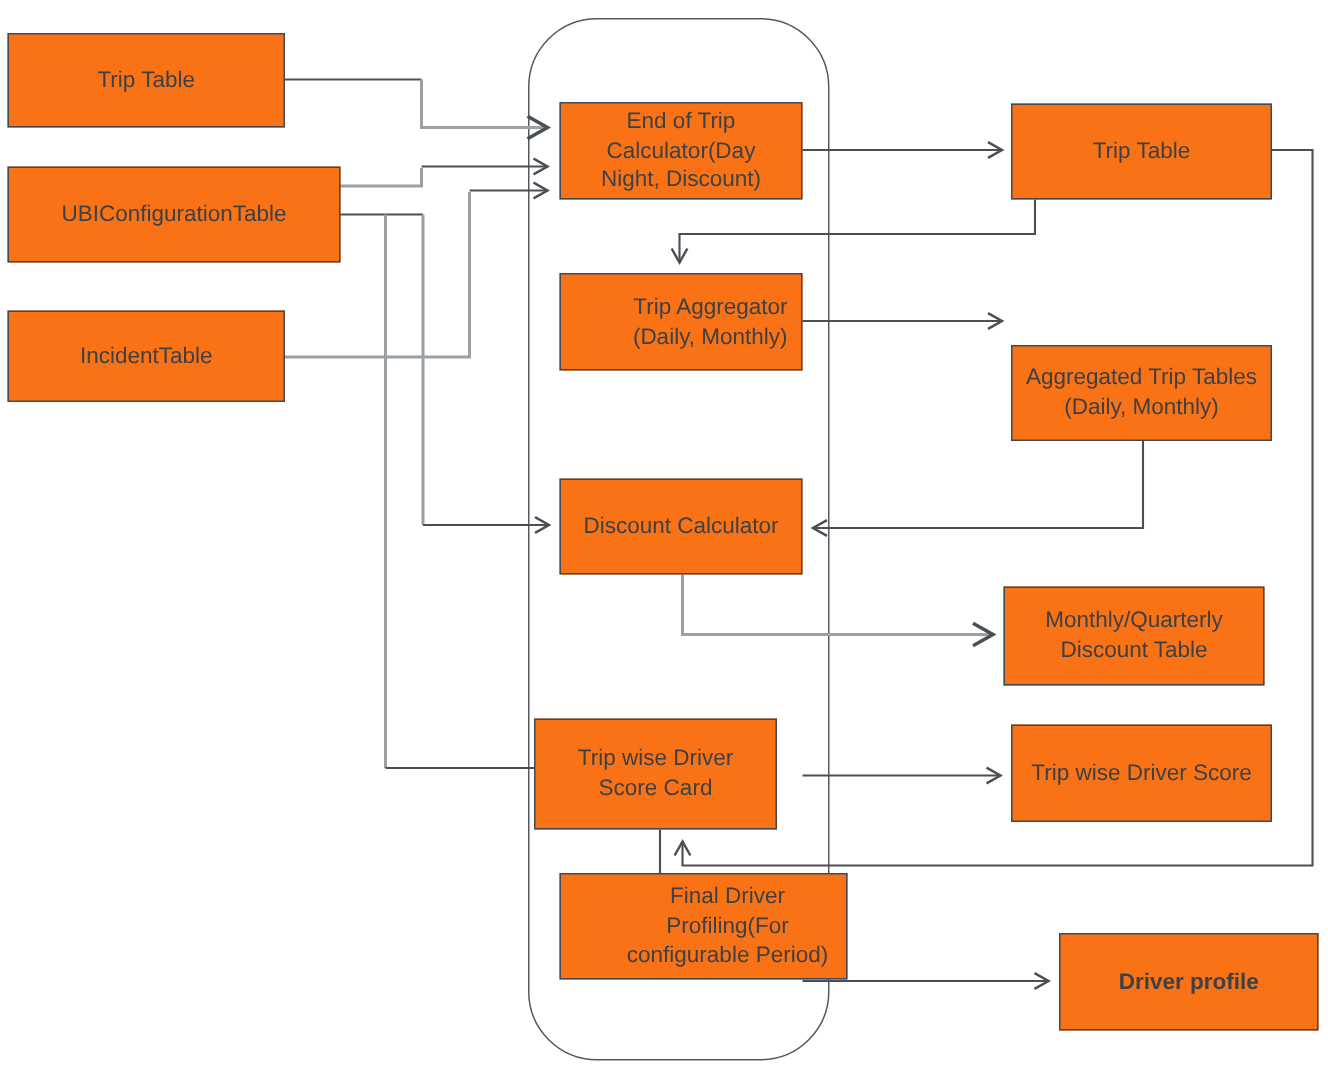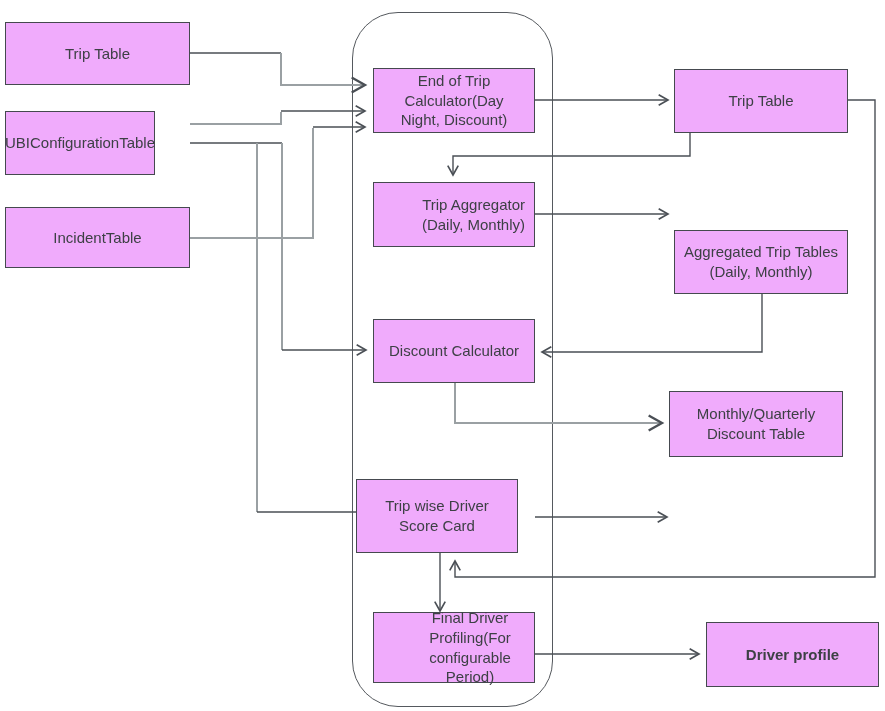--- a/index.html
+++ b/index.html
@@ -30,21 +30,21 @@
     z-index:4;
   }
   
   svg.wires{position:absolute;left:0;top:0;z-index:2;}
   .wire-dark{fill:none;stroke:#4a4f55;stroke-width:1.4;}
   .wire-gray{fill:none;stroke:#9aa0a3;stroke-width:2;}
   
   .node{
     position:absolute;
     border:1.4px solid #45494f;
-    background:#f0abfc;
+    background:#f97316;
     display:flex;align-items:center;justify-content:center;
     text-align:center;
     font-size:15px;line-height:1.32;
     padding:2px 9px;
     z-index:3;
   }
   .node.narrowpad{padding:2px 8px;}
   .node.tightpad{padding:2px 3px;}
 </style>
 </head>
@@ -91,49 +91,52 @@
     <path class="wire-dark" d="M848,100 H875 V577 H455 V561" marker-end="url(#arr)"></path>
 
     <path class="wire-dark" d="M440,553 V611" marker-end="url(#arr)"></path>
 
     <path class="wire-dark" d="M535,654 H699" marker-end="url(#arr)"></path>
   </svg>
 
   <div class="node tightpad" style="left:5px;top:22px;width:185px;height:63px;">
     <span>Trip Table</span>
   </div>
-  <div class="node tightpad" style="left:5px;top:111px;width:150px;height:64px;">
+  <div class="node tightpad" style="left:5px;top:111px;width:222px;height:64px;">
     <span>UBIConfigurationTable</span>
   </div>
   <div class="node tightpad" style="left:5px;top:207px;width:185px;height:61px;">
     <span>IncidentTable</span>
   </div>
 
   <div class="node" style="left:373px;top:68px;width:162px;height:65px;">
     <span>End of Trip Calculator(Day Night, Discount)</span>
   </div>
   <div class="node" style="left:373px;top:182px;width:162px;height:65px;text-align:right;">
     <span>Trip Aggregator (Daily, Monthly)</span>
   </div>
   <div class="node" style="left:373px;top:319px;width:162px;height:64px;">
     <span>Discount Calculator</span>
   </div>
   <div class="node" style="left:356px;top:479px;width:162px;height:74px;align-items:center;">
     <span>Trip wise Driver Score Card</span>
   </div>
-  <div class="node tightpad" style="left:373px;top:612px;width:162px;height:71px;padding-left:35px;">
+  <div class="node tightpad" style="left:373px;top:582px;width:192px;height:71px;padding-left:35px;">
     <span>Final Driver Profiling(For configurable Period)</span>
   </div>
 
   <div class="node narrowpad" style="left:674px;top:69px;width:174px;height:64px;">
     <span>Trip Table</span>
   </div>
   <div class="node narrowpad" style="left:674px;top:183px;width:174px;height:64px;margin-top:47px;">
     <span>Aggregated Trip Tables (Daily, Monthly)</span>
   </div>
   <div class="node narrowpad" style="left:669px;top:391px;width:174px;height:66px;">
     <span>Monthly/Quarterly Discount Table</span>
   </div>
+  <div class="node tightpad" style="left:674px;top:483px;width:174px;height:65px;">
+    <span>Trip wise Driver Score</span>
+  </div>
   <div class="node narrowpad" style="left:706px;top:622px;width:173px;height:65px;font-weight:bold;">
     <span>Driver profile</span>
   </div>
 
 </div>
 
 </body></html>

